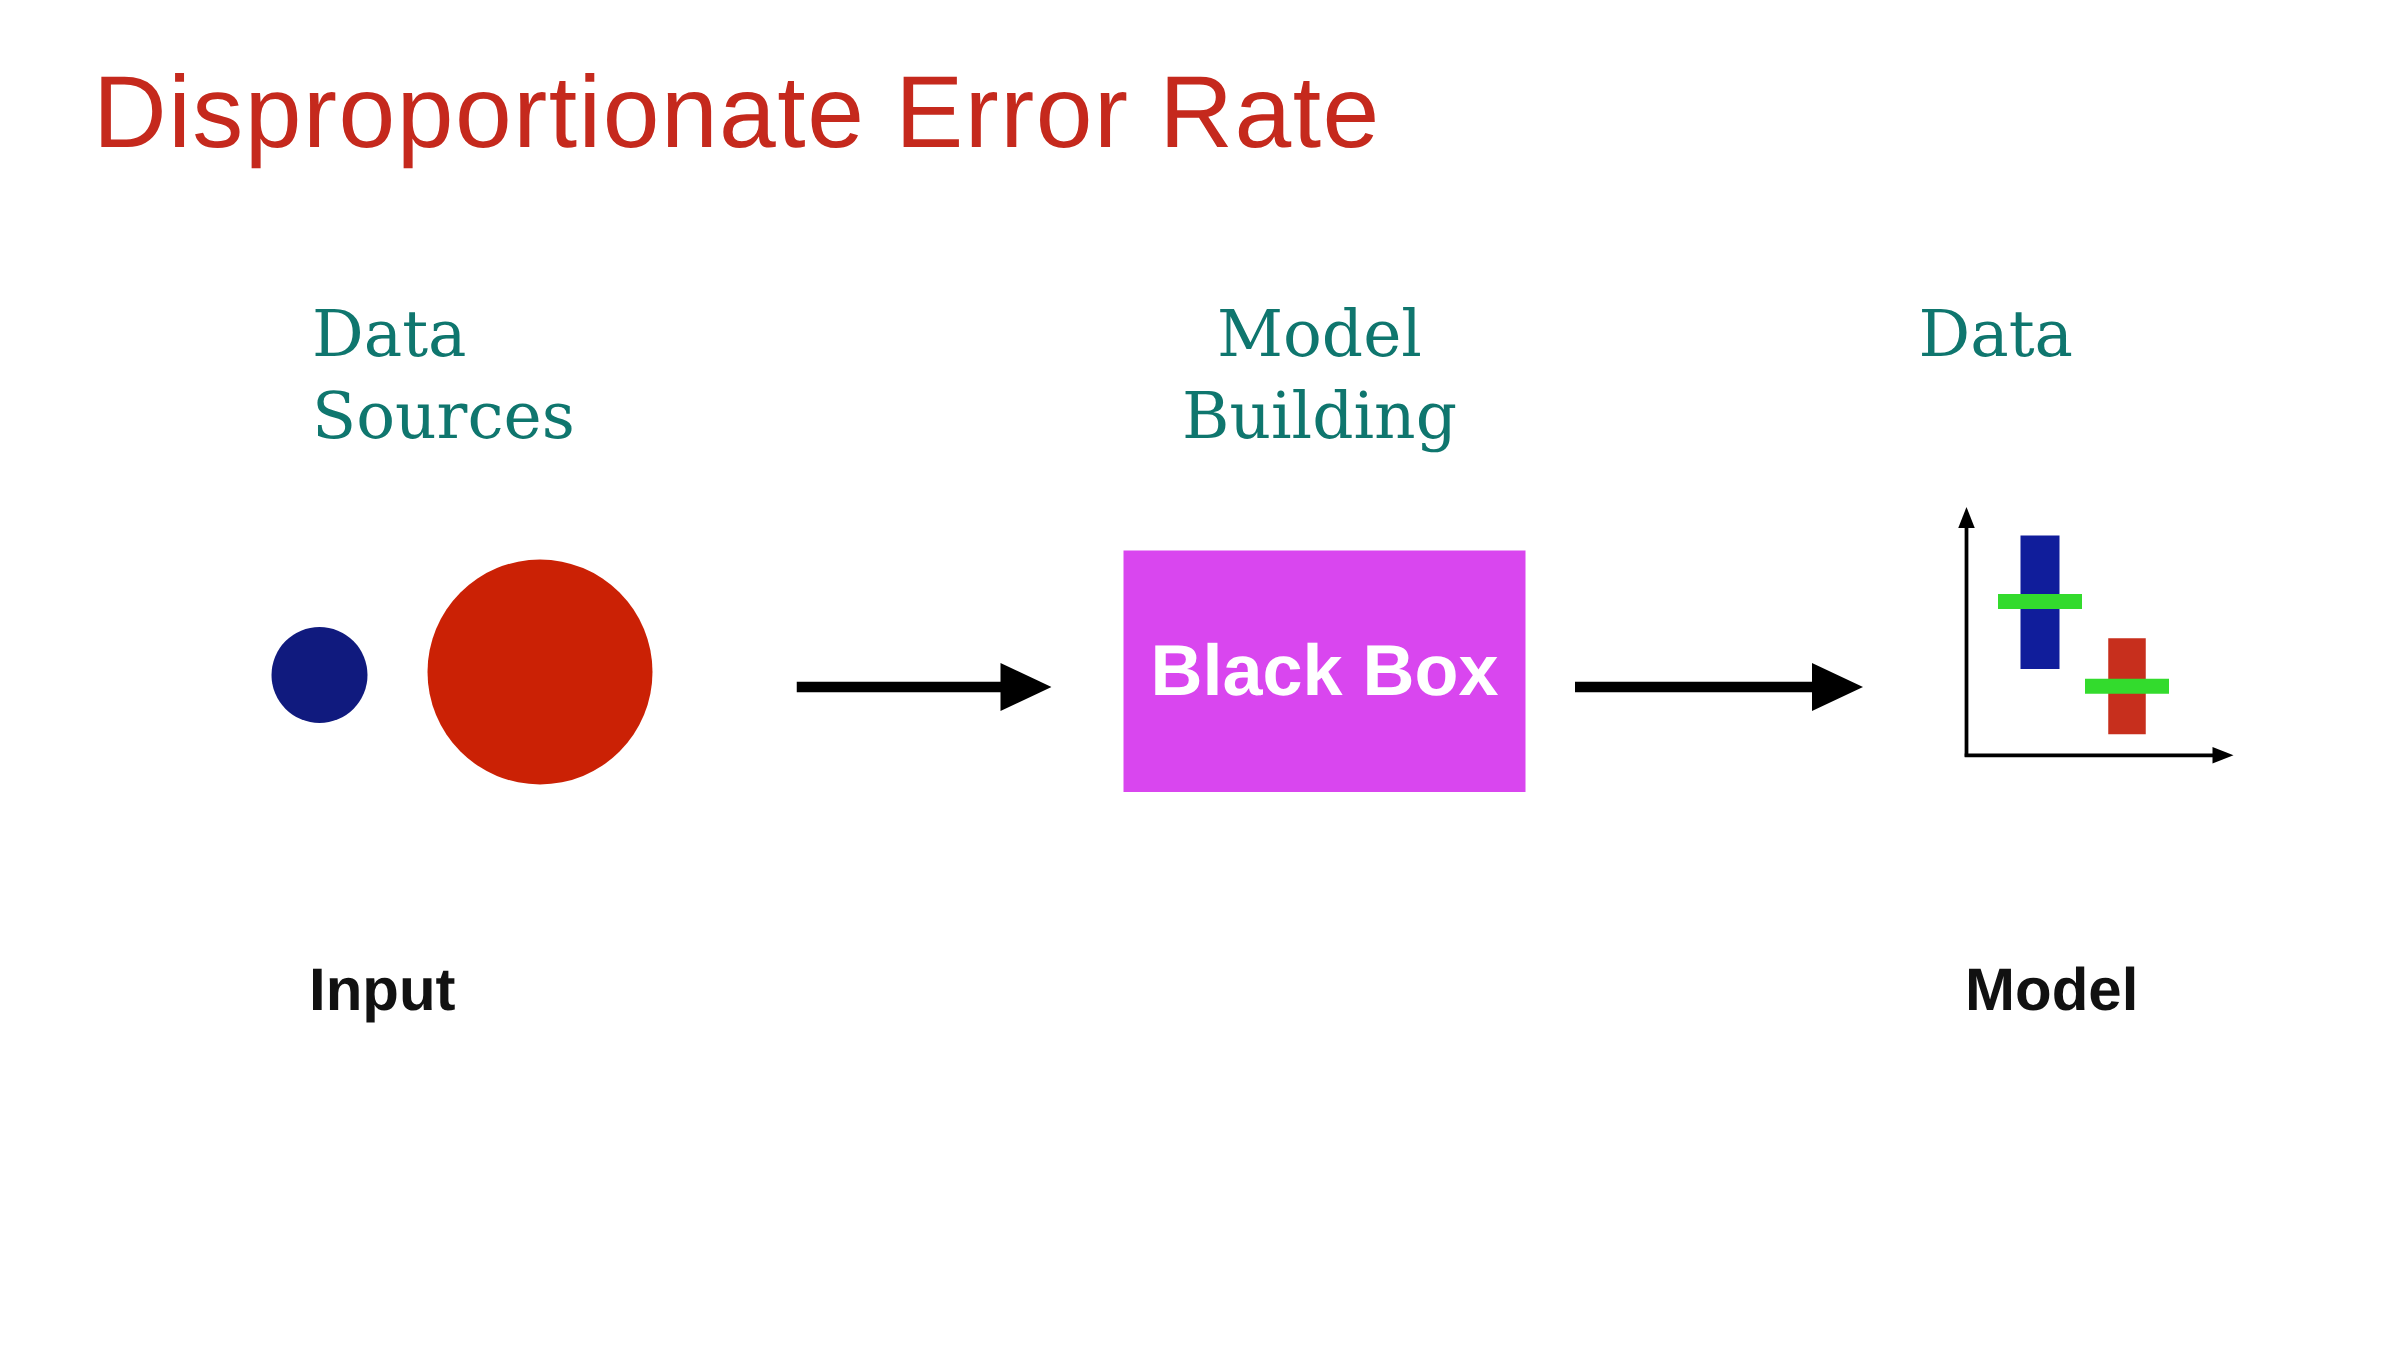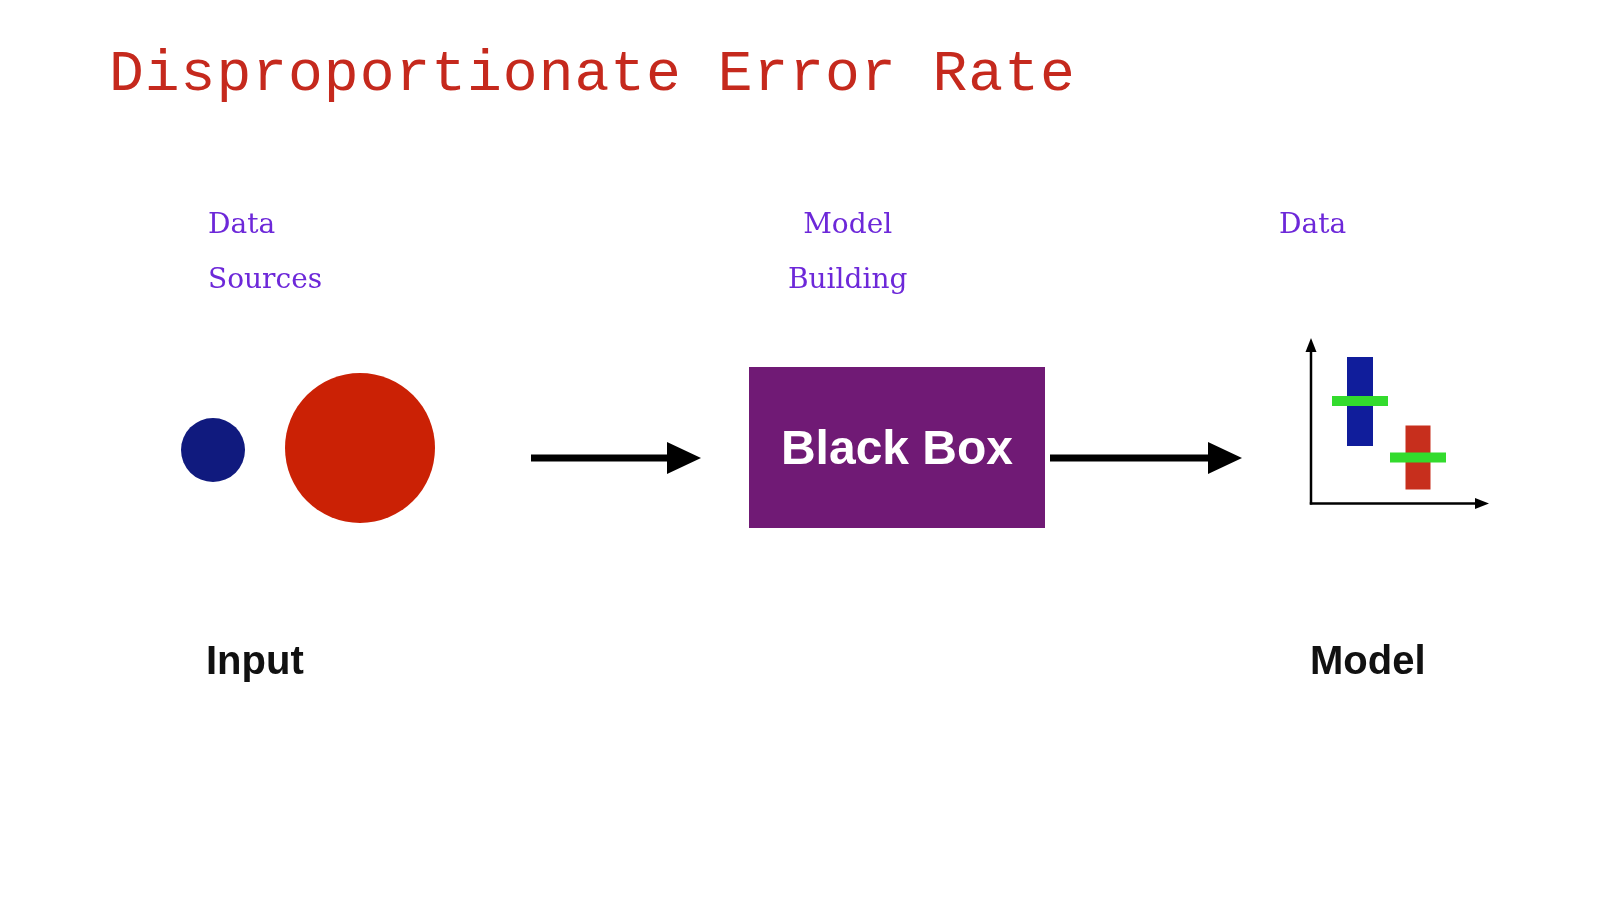--- a/index.html
+++ b/index.html
@@ -10,35 +10,34 @@
     background: #ffffff;
     overflow: hidden;
     font-family: "DejaVu Serif", serif;
   }
   .abs { position: absolute; }
 
   
   #title {
     left: 62px;
     top: 30px;
-    font-size: 58px;
+    font-size: 68px;
     line-height: 90px;
     letter-spacing: 1px;
     color: #C5291D;
     white-space: nowrap;
-    font-family: Liberation Mono, monospace;
-    margin-left: 47px;
+    font-family: Liberation Sans, sans-serif;
   }
 
   
   .col-label {
     top: 196px;
-    font-size: 28px;
+    font-size: 43px;
     line-height: 55px;
-    color: #6d28d9;
+    color: #0f766e;
     font-family: "DejaVu Serif", serif;
   }
   #label-data-sources  { left: 208px; }
   #label-model-building{ left: 788px; text-align: center; }
   #label-data-product  { left: 1279px; }
 
   
   #blue-circle {
     left: 181px; top: 418px;
     width: 64px; height: 64px;
@@ -48,22 +47,22 @@
   #red-circle {
     left: 285px; top: 373px;
     width: 150px; height: 150px;
     border-radius: 50%;
     background: #CB2105;
   }
 
   
   #black-box {
     left: 749px; top: 367px;
-    width: 296px; height: 161px;
-    background: #701a75;
+    width: 268px; height: 161px;
+    background: #d946ef;
     display: flex;
     align-items: center;
     justify-content: center;
   }
   #black-box-label {
     color: #ffffff;
     font-family: "Liberation Sans", sans-serif;
     font-weight: 700;
     font-size: 48px;
     white-space: nowrap;

